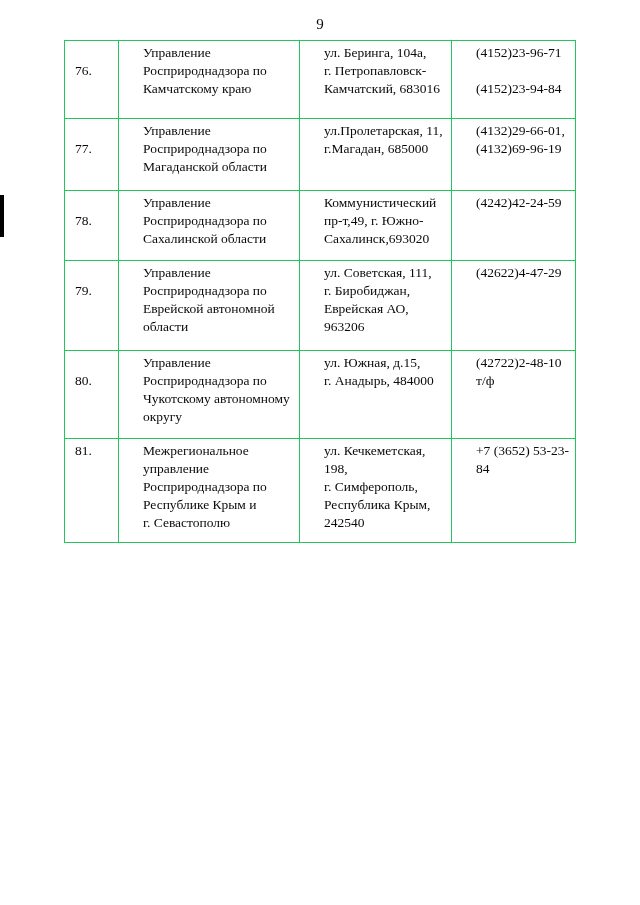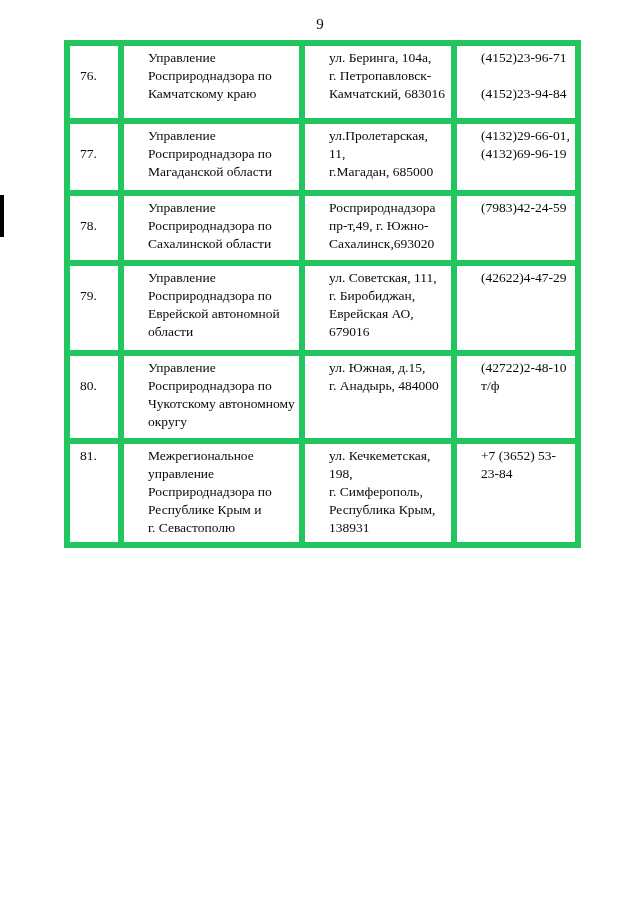--- a/index.html
+++ b/index.html
@@ -25,21 +25,21 @@
   }
   .doc-table {
     position: absolute;
     top: 40px;
     left: 64px;
     width: 511px;
     border-collapse: collapse;
     table-layout: fixed;
   }
   .doc-table td {
-    border: 6px solid #22c55e;
+    border: 1px solid #22c55e;
     vertical-align: top;
     font-size: 13.5px;
     line-height: 18px;
     padding: 3px 4px 3px 24px;
     white-space: pre-line;
     overflow: hidden;
   }
   .doc-table col.c-num  { width: 54px; }
   .doc-table col.c-name { width: 181px; }
   .doc-table col.c-addr { width: 152px; }
@@ -99,35 +99,35 @@
       <td>ул.Пролетарская, 11,
 г.Магадан, 685000</td>
       <td>(4132)29-66-01,
 (4132)69-96-19</td>
     </tr>
     <tr class="r2">
       <td class="cell-num">78.</td>
       <td>Управление
 Росприроднадзора по
 Сахалинской области</td>
-      <td>Росприроднадзора
+      <td>Коммунистический
 пр-т,49, г. Южно-
 Сахалинск,693020</td>
-      <td>(7983)42-24-59</td>
+      <td>(4242)42-24-59</td>
     </tr>
     <tr class="r3">
       <td class="cell-num">79.</td>
       <td>Управление
 Росприроднадзора по
 Еврейской автономной
 области</td>
       <td>ул. Советская, 111,
 г. Биробиджан,
 Еврейская АО,
-679016</td>
+963206</td>
       <td>(42622)4-47-29</td>
     </tr>
     <tr class="r4">
       <td class="cell-num">80.</td>
       <td>Управление
 Росприроднадзора по
 Чукотскому автономному
 округу</td>
       <td>ул. Южная, д.15,
 г. Анадырь, 484000</td>
@@ -137,17 +137,17 @@
       <td class="cell-num">81.</td>
       <td>Межрегиональное
 управление
 Росприроднадзора по
 Республике Крым и
 г. Севастополю</td>
       <td>ул. Кечкеметская,
 198,
 г. Симферополь,
 Республика Крым,
-138931</td>
+242540</td>
       <td>+7 (3652) 53-23-84</td>
     </tr>
   </tbody>
 </table>
 
 </body></html>

